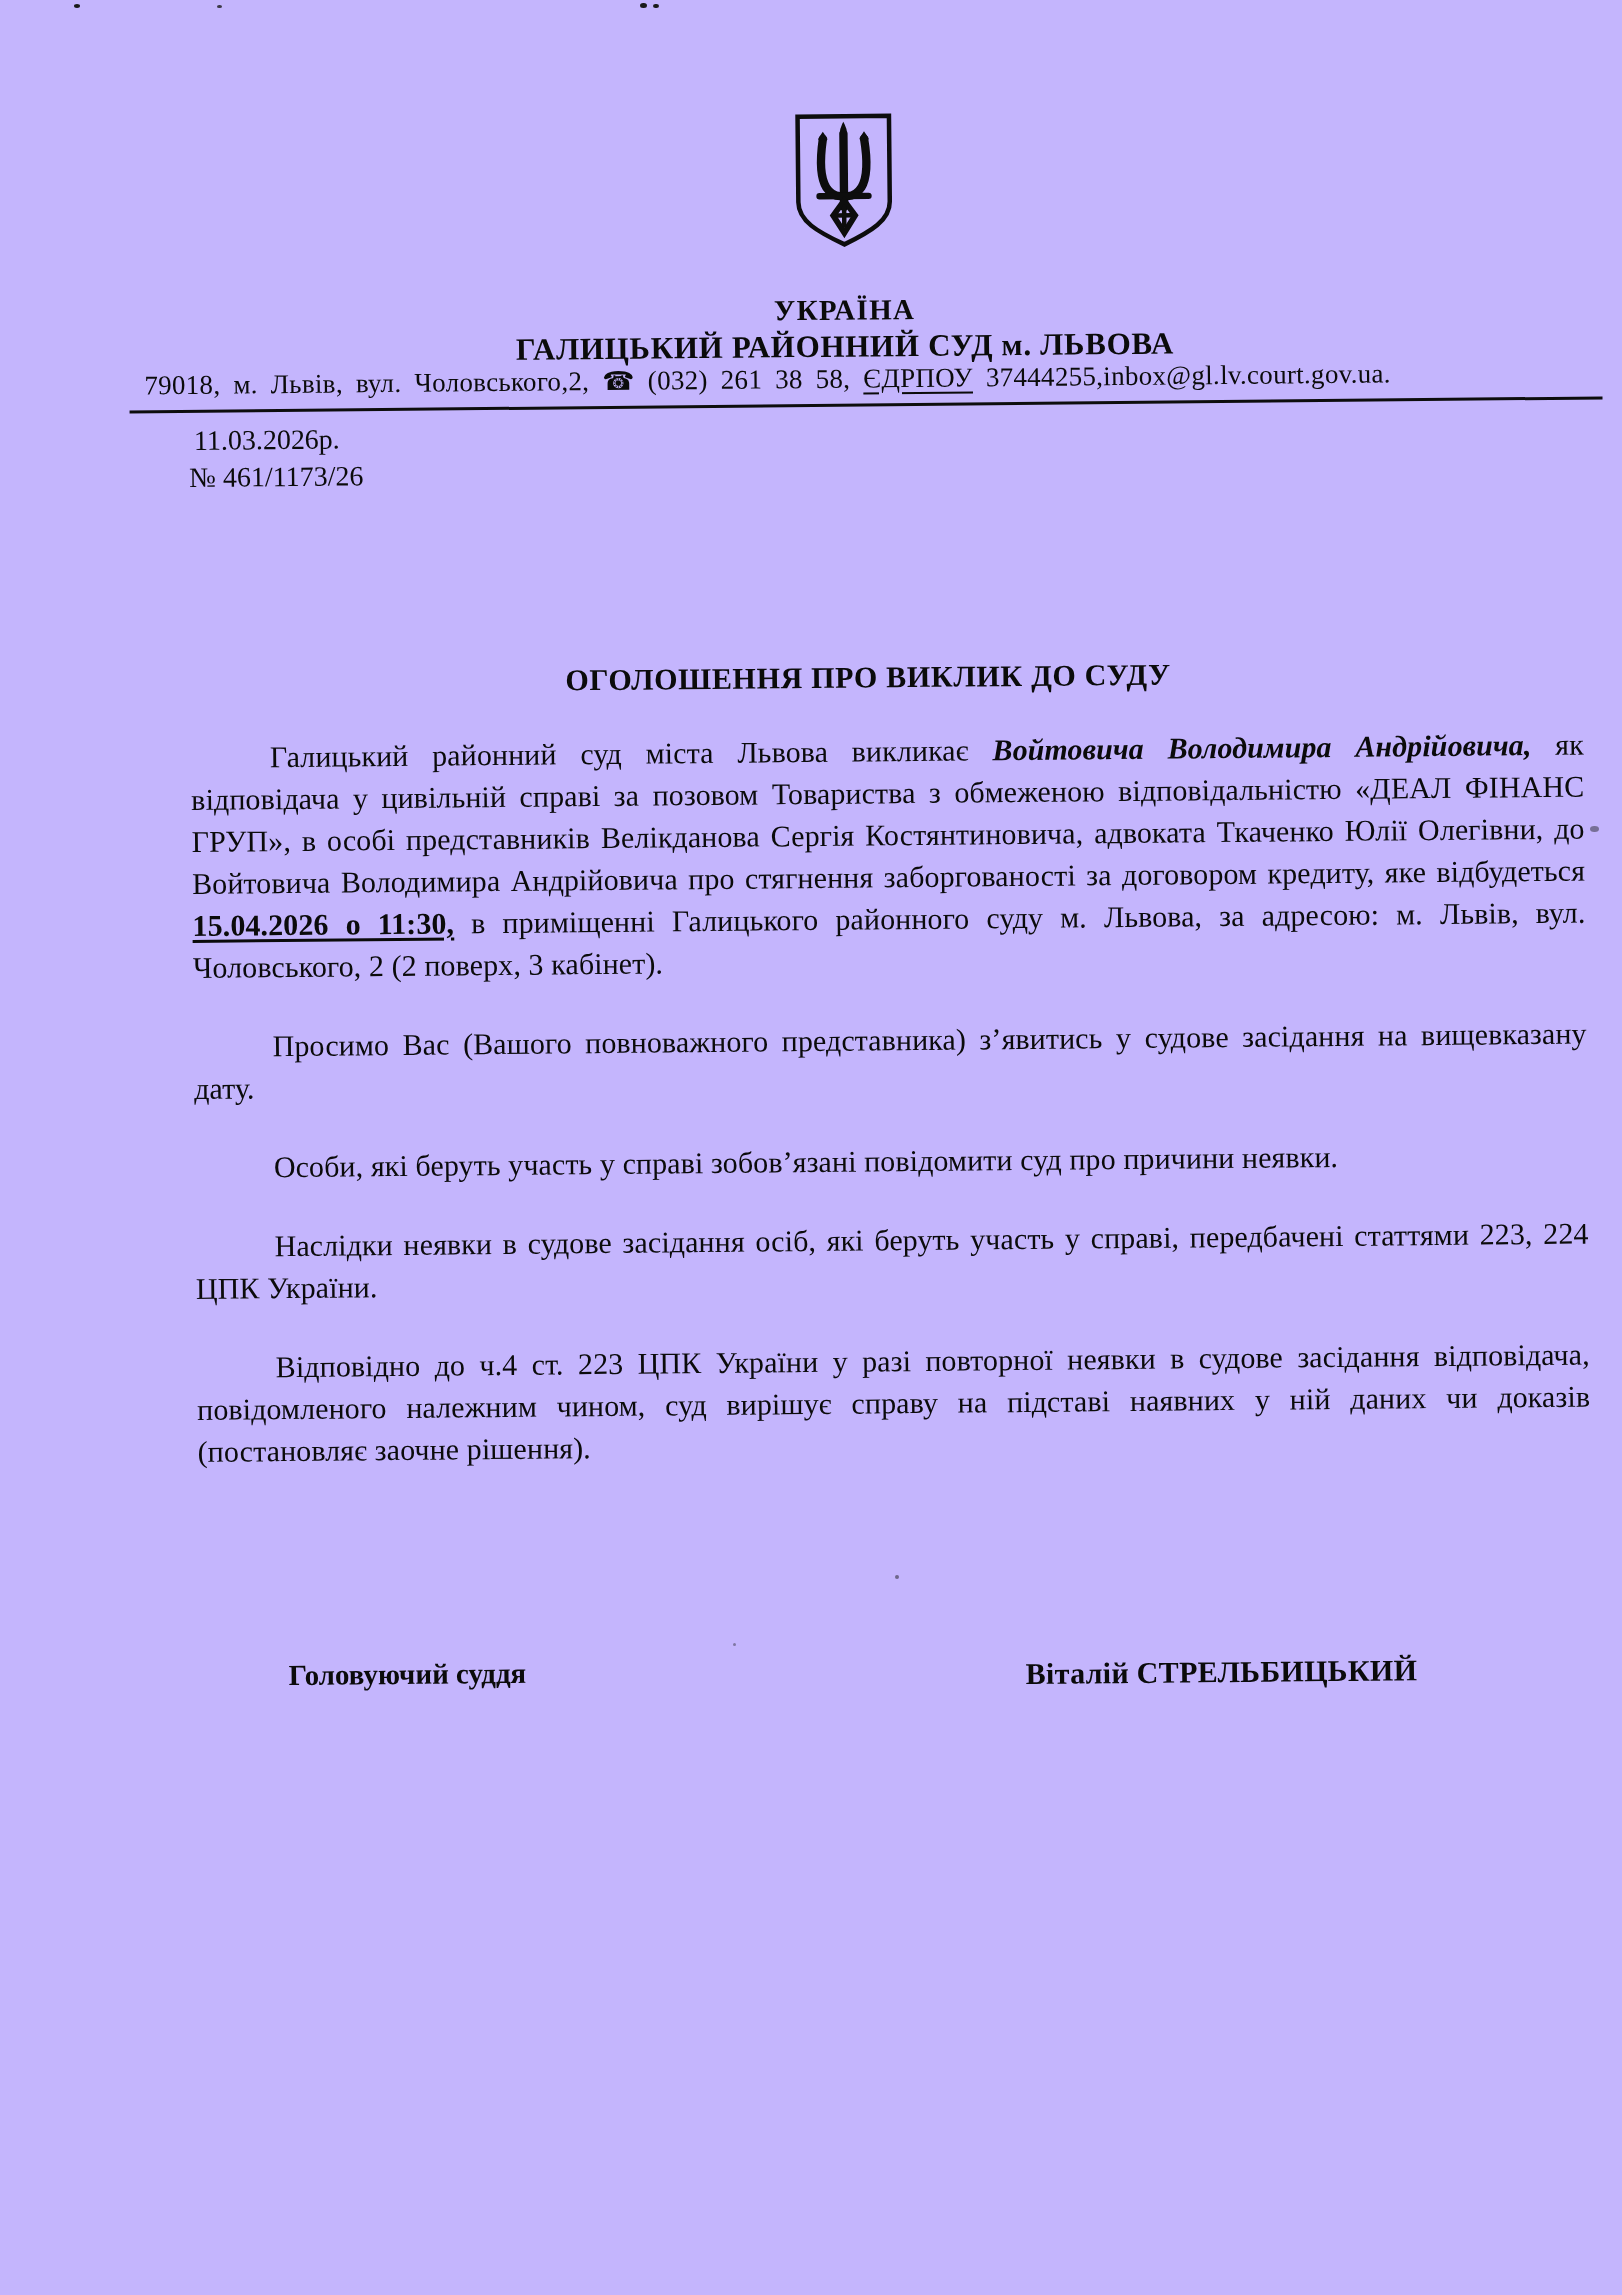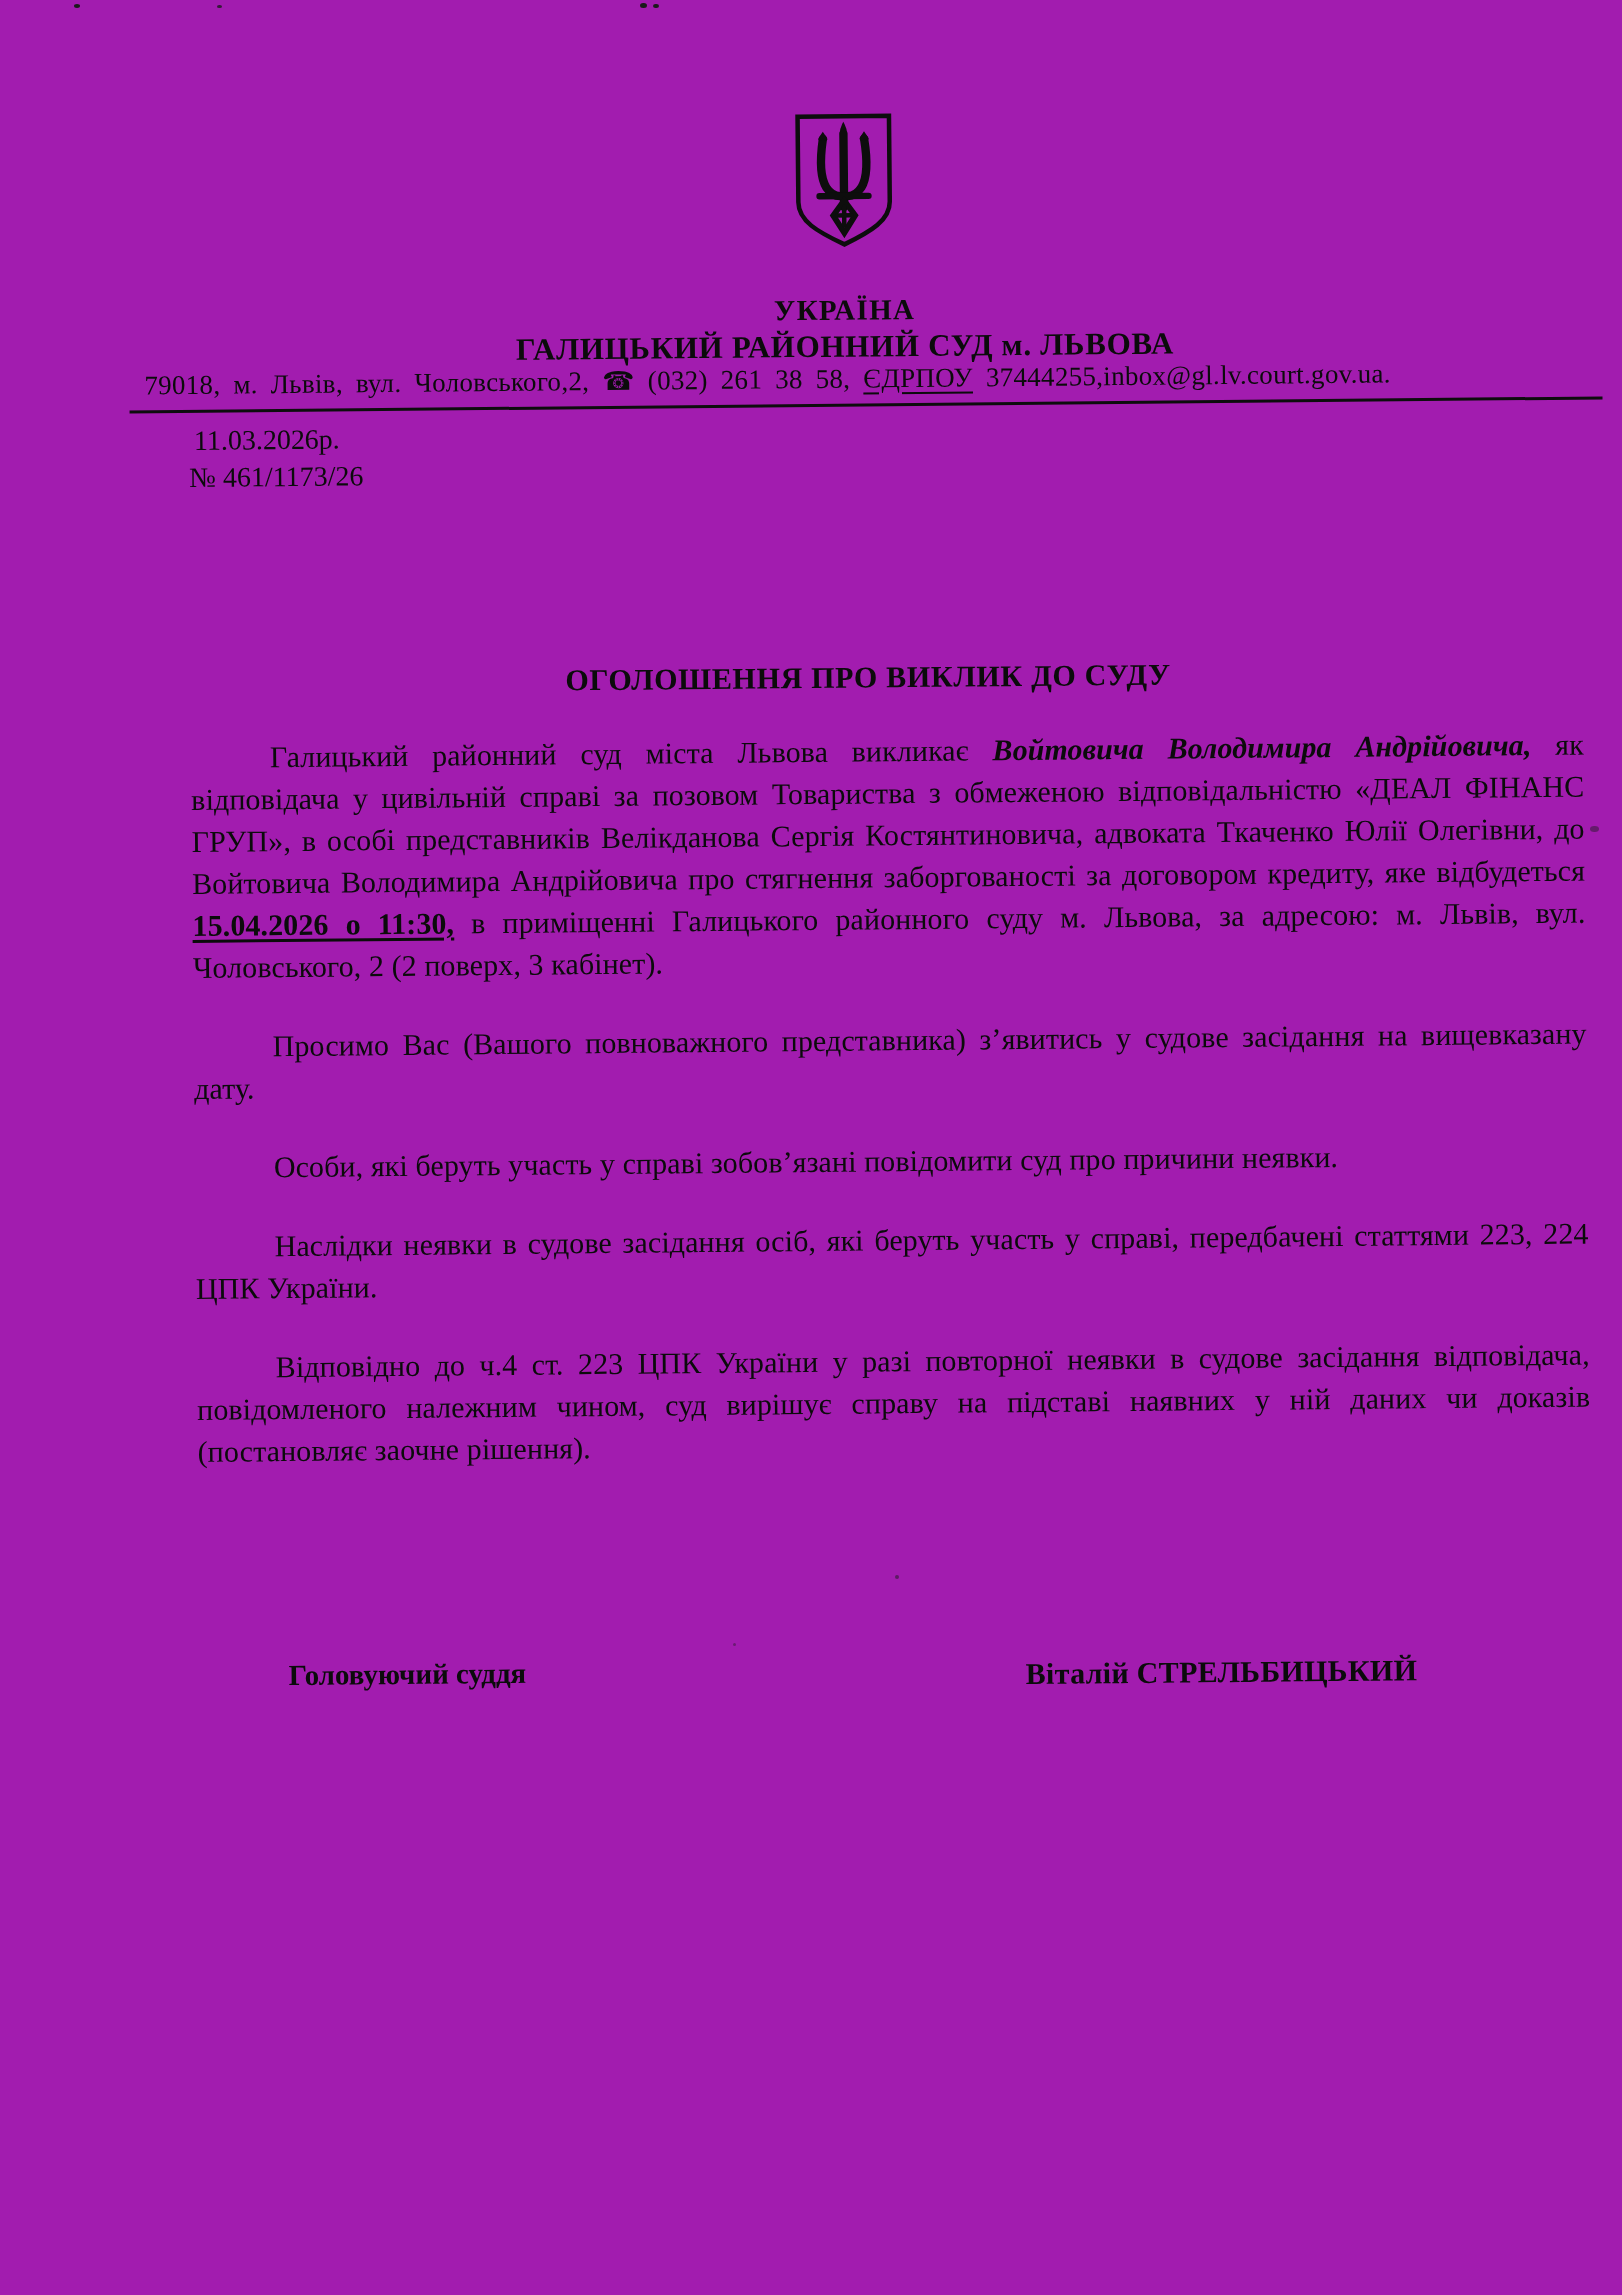--- a/index.html
+++ b/index.html
@@ -1,20 +1,20 @@
 <!DOCTYPE html>
 <html lang="uk" style="font-size:10.5px"><head>
 <meta charset="utf-8">
 <title>Scanned court summons</title>
 <style>
   html,body{margin:0;padding:0;background:#e8e8e8;}
   .page{
     position:relative;
     width:1622px;height:2295px;
-    background:#a21caf;
+    background:#c4b5fd;
     overflow:hidden;
     font-family:"Liberation Serif","DejaVu Serif",serif;
     color:#0b0b0b;
   }
   .rot{position:absolute;inset:0;transform:rotate(-0.55deg);transform-origin:50% 38%;}
 
   
   .emblem{position:absolute;left:799px;top:111px;width:103px;height:140px;}
   .country{
     position:absolute;left:39px;top:294px;width:1622px;

